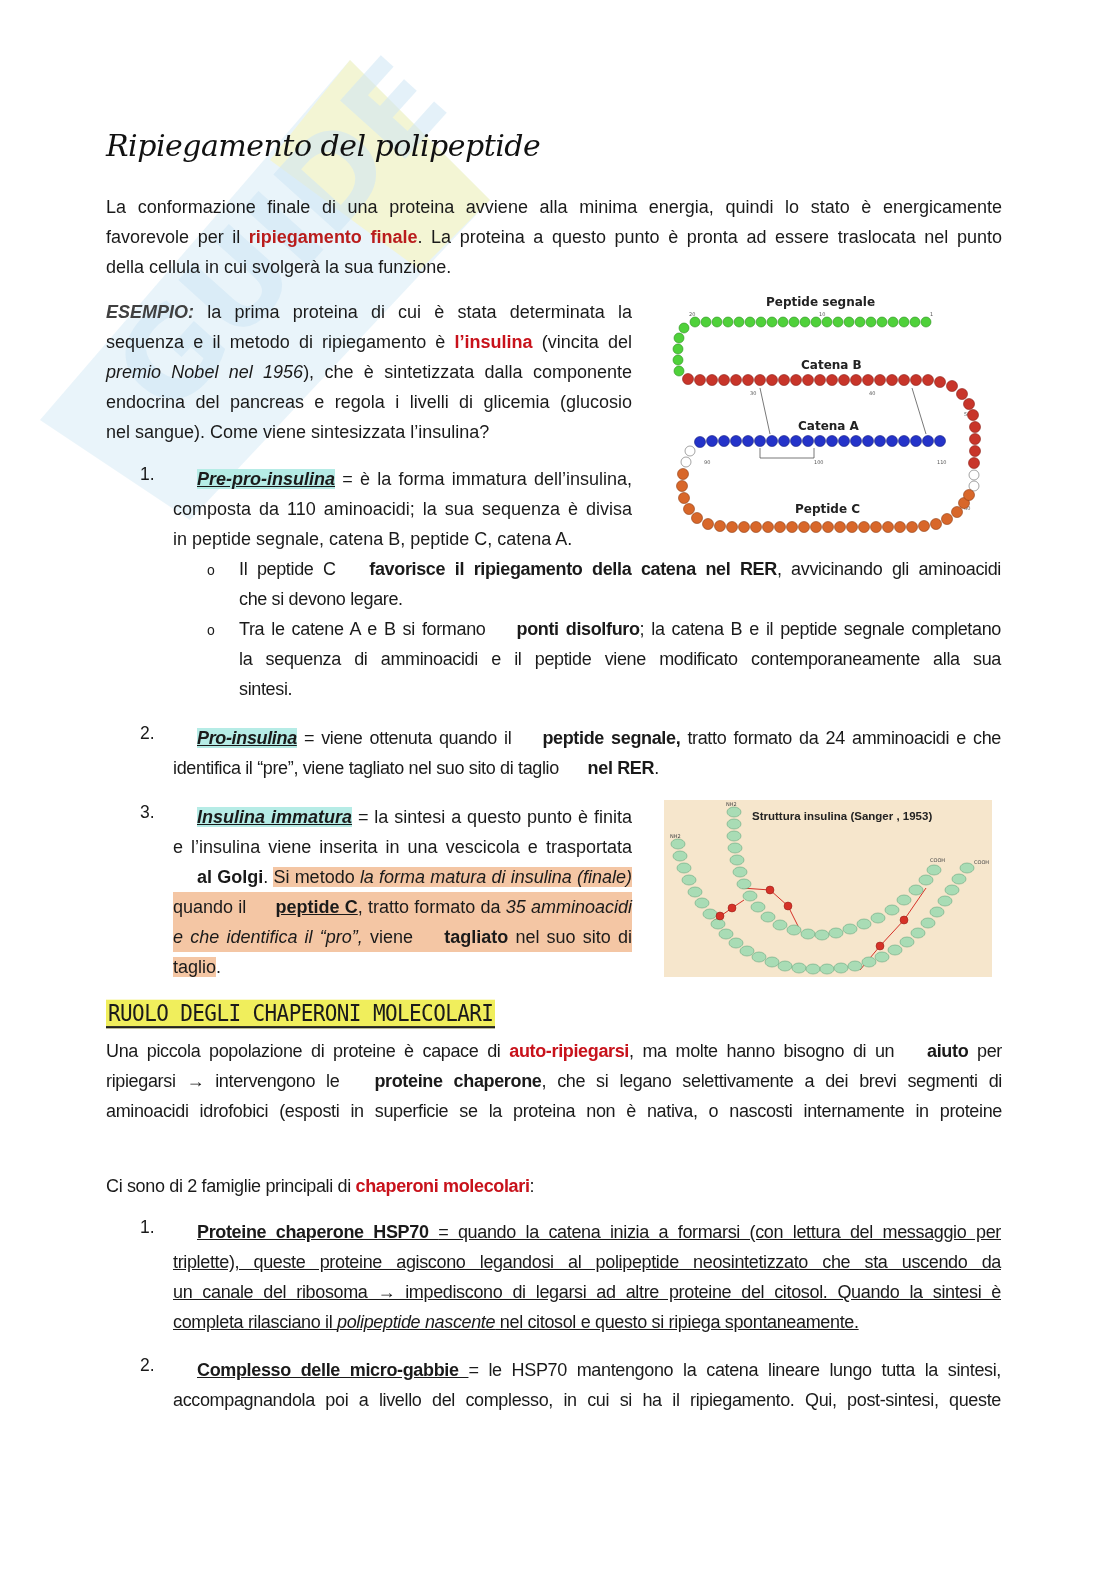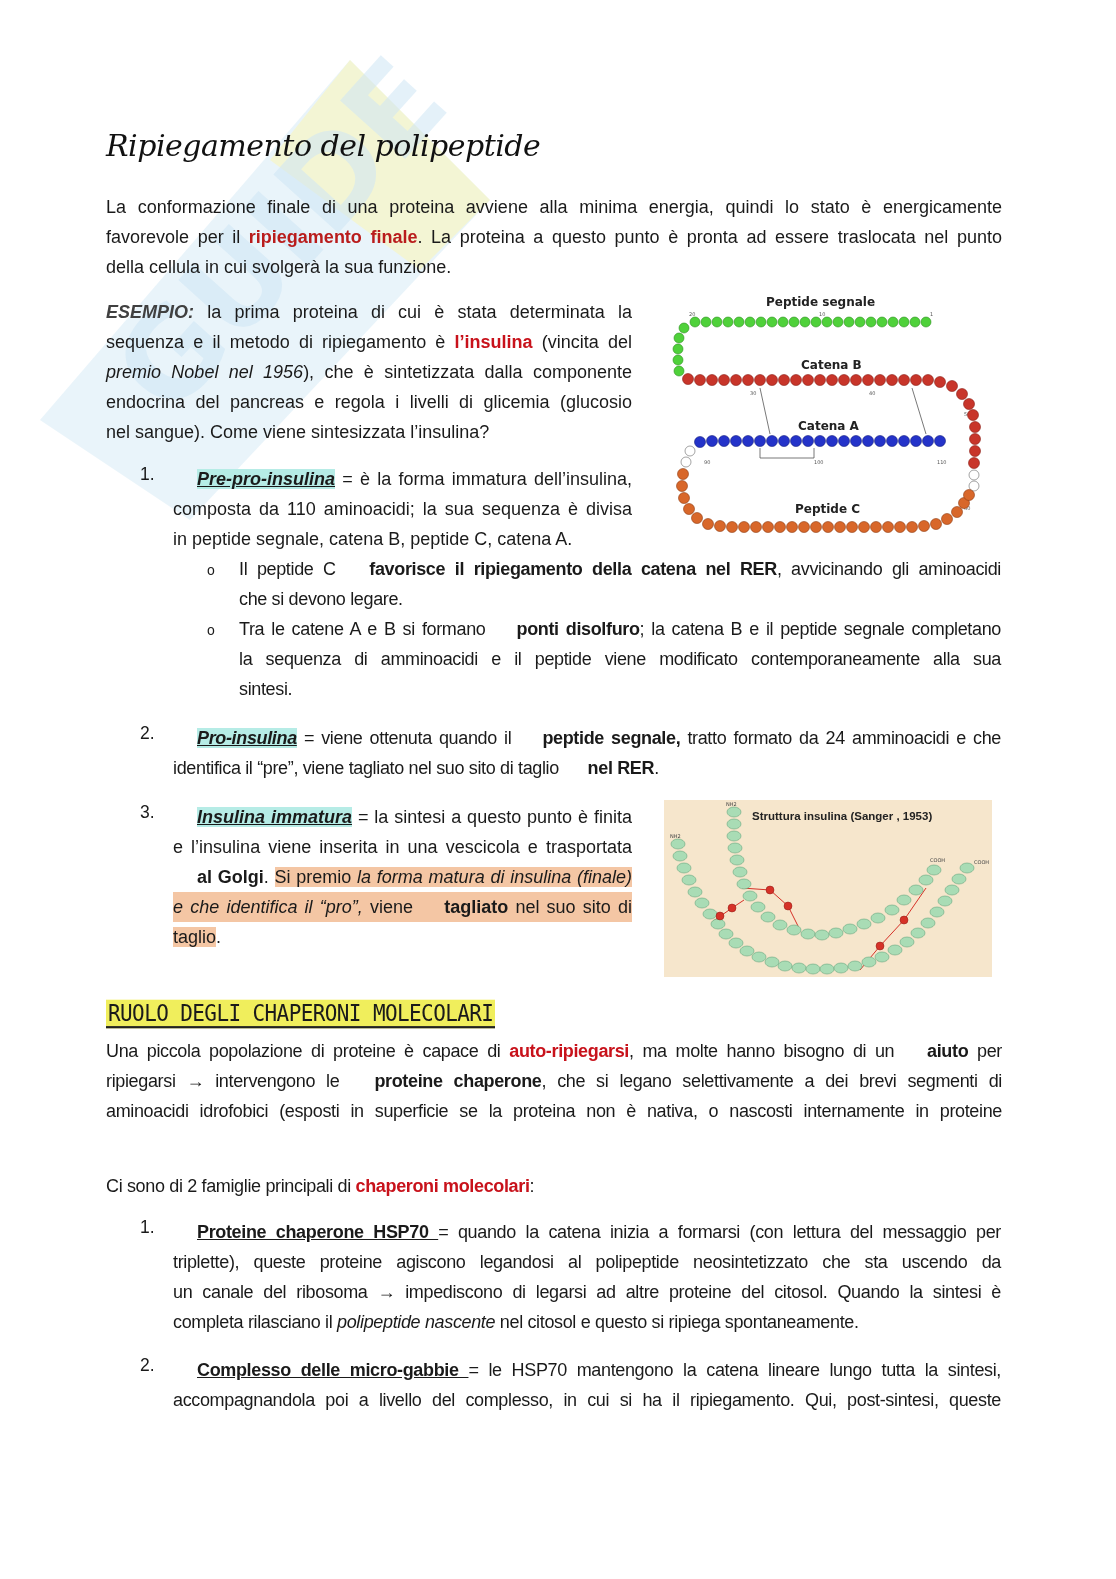--- a/index.html
+++ b/index.html
@@ -84,21 +84,22 @@
   <div class="num" style="left:140px; top:723px;">2.</div>
   <div class="p condensed" style="left:173px; top:723px; width:828px;">
     <span class="ln"><span class="b i u hl-teal">Pro-insulina</span><span> = viene ottenuta quando il </span><span class="b">peptide segnale,</span><span> tratto formato da 24 amminoacidi e che</span></span>
     <span class="ln last"><span>identifica il “pre”, viene tagliato nel suo sito di taglio </span><span class="b">nel RER</span><span>.</span></span>
   </div>
 
   <div class="num" style="left:140px; top:802px;">3.</div>
   <div class="p" style="left:173px; top:802px; width:459px;">
     <span class="ln"><span class="b i u hl-teal">Insulina immatura</span><span> = la sintesi a questo punto è finita</span></span>
     <span class="ln"><span>e l’insulina viene inserita in una vescicola e trasportata</span></span>
-    <span class="ln"><span class="b">al Golgi</span><span>. </span><span class="hl-peach">Si premio </span><span class="i hl-peach">la forma matura di insulina (finale)</span></span>
+    <span class="ln"><span class="b">al Golgi</span><span>. </span><span class="hl-peach">Si metodo </span><span class="i hl-peach">la forma matura di insulina (finale)</span></span>
+    <span class="ln hl-peach"><span>quando il </span><span class="b u">peptide C</span><span>, tratto formato da </span><span class="i">35 amminoacidi</span></span>
     <span class="ln hl-peach"><span class="i">e che identifica il “pro”,</span><span> viene </span><span class="b">tagliato</span><span> nel suo sito di</span></span>
     <span class="ln last"><span class="hl-peach">taglio</span><span>.</span></span>
   </div>
 
   <svg class="fig" style="left:664px; top:288px;" width="330" height="250" viewBox="0 0 330 250">
     <g font-family="DejaVu Sans" font-weight="bold" font-size="12" fill="#222">
       <text x="102" y="18">Peptide segnale</text>
       <text x="137" y="81">Catena B</text>
       <text x="134" y="142">Catena A</text>
       <text x="131" y="225">Peptide C</text>
@@ -334,21 +335,21 @@
     <span class="ln"><span>Una piccola popolazione di proteine è capace di </span><span class="red">auto-ripiegarsi</span><span>, ma molte hanno bisogno di un </span><span class="b">aiuto</span><span> per</span></span>
     <span class="ln"><span>ripiegarsi → intervengono le </span><span class="b">proteine chaperone</span><span>, che si legano selettivamente a dei brevi segmenti di</span></span>
     <span class="ln"><span>aminoacidi idrofobici (esposti in superficie se la proteina non è nativa, o nascosti internamente in proteine</span></span>
   </div>
 
   <div class="p condensed" style="top:1171px; width:896px;">
     <span class="ln last"><span>Ci sono di 2 famiglie principali di </span><span class="red">chaperoni molecolari</span><span>:</span></span>
   </div>
 
   <div class="num" style="left:140px; top:1217px;">1.</div>
-  <div class="p condensed" style="left:173px; top:1217px; width:828px;">
+  <div class="p condensed" style="left:173px; top:1217px; width:828px;text-decoration:underline;">
     <span class="ln"><span class="b u">Proteine chaperone HSP70 </span><span>= quando la catena inizia a formarsi (con lettura del messaggio per</span></span>
     <span class="ln"><span>triplette), queste proteine agiscono legandosi al polipeptide neosintetizzato che sta uscendo da</span></span>
     <span class="ln"><span>un canale del ribosoma → impediscono di legarsi ad altre proteine del citosol. Quando la sintesi è</span></span>
     <span class="ln last"><span>completa rilasciano il </span><span class="i">polipeptide nascente</span><span> nel citosol e questo si ripiega spontaneamente.</span></span>
   </div>
 
   <div class="num" style="left:140px; top:1355px;">2.</div>
   <div class="p condensed" style="left:173px; top:1355px; width:828px;">
     <span class="ln"><span class="b u">Complesso delle micro-gabbie </span><span>= le HSP70 mantengono la catena lineare lungo tutta la sintesi,</span></span>
     <span class="ln"><span>accompagnandola poi a livello del complesso, in cui si ha il ripiegamento. Qui, post-sintesi, queste</span></span>

